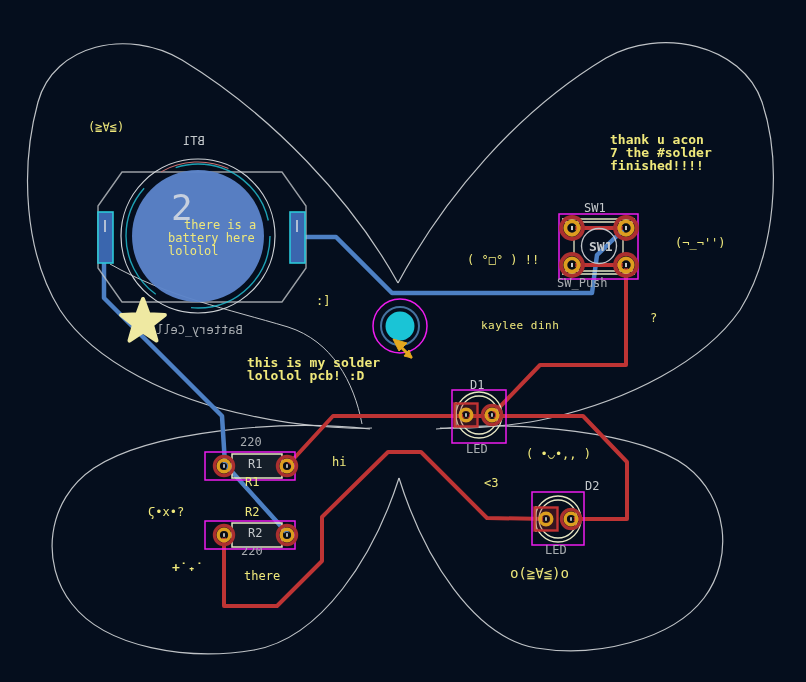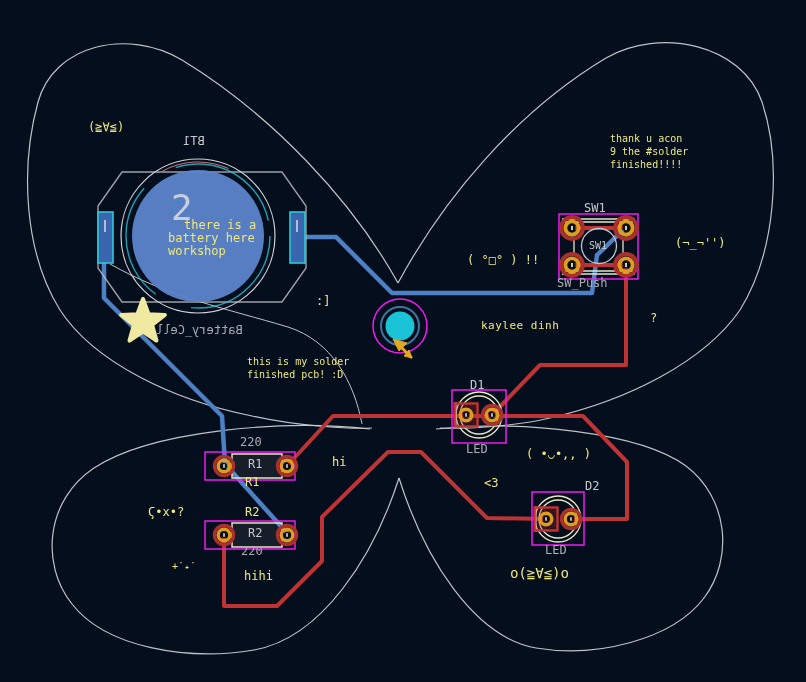--- a/index.html
+++ b/index.html
@@ -18,21 +18,21 @@
     background-size:41.4px 41.4px; background-position:7px 9px;
     font-family:"DejaVu Sans Mono", monospace;
   }
   svg.gfx{position:absolute;left:0;top:0;}
   .lbl{position:absolute; font-size:12px; line-height:1.1; white-space:pre; z-index:5;}
   .t-yellow{color:var(--user-text);}
   .t-gray{color:var(--ref-text);}
   .t-dim{color:var(--dim-text);}
   .t-net{color:var(--net-text); font-size:19px; opacity:.93;}
   .t-pad2{color:#ccd4e0; font-size:36px; opacity:.95;}
-  .s11{font-size:10px;} .s14{font-size:14px;}
+  .s11{font-size:13px;font-weight:bold;} .s14{font-size:14px;}
   .s16{font-size:11px; letter-spacing:.5px;}
   .mir{transform:scaleX(-1);}
   .edge{fill:none; stroke:var(--edge); stroke-width:1.2; opacity:.95;}
   .cu-f{fill:none; stroke:var(--copper-front); stroke-width:4; stroke-linejoin:round; stroke-linecap:round;}
   .cu-b{fill:none; stroke:var(--copper-back); stroke-width:4.5; stroke-linejoin:round; stroke-linecap:round;}
   .crt{fill:none; stroke:var(--courtyard); stroke-width:1.5;}
   .silk{fill:none; stroke:var(--silk); stroke-width:1.3;}
   .silkg{fill:none; stroke:#c0c4c8; stroke-width:1.4;}
 </style>
 </head>
@@ -145,39 +145,39 @@
       <path d="M 400,346 L 411,357" fill="none" stroke-width="3" stroke-linecap="round"></path>
       <path d="M 412,358 L 404,356 L 409,350 Z" stroke-width="1"></path>
     </g>
   </svg>
 
   <div class="lbl t-yellow mir" style="left:88px;top:121px;">(≧∀≦)</div>
   <div class="lbl t-gray mir" style="left:183px;top:135px;">BT1</div>
   <div class="lbl t-pad2" style="left:171px;top:188px;">2</div>
   <div class="lbl t-yellow" style="left:184px;top:219px;">there is a</div>
   <div class="lbl t-yellow" style="left:168px;top:232px;">battery here</div>
-  <div class="lbl t-yellow" style="left:168px;top:245px;">workshop</div>
+  <div class="lbl t-yellow" style="left:168px;top:245px;">lololol</div>
   <div class="lbl t-dim mir" style="left:156px;top:324px;">Battery_Cell</div>
 
   <div class="lbl t-gray" style="left:584px;top:202px;">SW1</div>
   <div class="lbl t-gray s11" style="left:589px;top:240px;">SW1</div>
   <div class="lbl t-dim" style="left:557px;top:277px;">SW_Push</div>
 
   <div class="lbl t-yellow s11" style="left:610px;top:133px;">thank u acon</div>
-  <div class="lbl t-yellow s11" style="left:610px;top:146px;">9 the #solder</div>
+  <div class="lbl t-yellow s11" style="left:610px;top:146px;">7 the #solder</div>
   <div class="lbl t-yellow s11" style="left:610px;top:159px;">finished!!!!</div>
   <div class="lbl t-yellow" style="left:675px;top:237px;">(¬_¬'')</div>
   <div class="lbl t-yellow" style="left:467px;top:254px;">( °□° ) !!</div>
   <div class="lbl t-yellow" style="left:316px;top:295px;">:]</div>
   <div class="lbl t-yellow" style="left:650px;top:312px;">?</div>
   <div class="lbl t-yellow s16" style="left:481px;top:320px;">kaylee dinh</div>
   <div class="lbl t-yellow s11" style="left:247px;top:356px;">this is my solder</div>
-  <div class="lbl t-yellow s11" style="left:247px;top:369px;">finished pcb! :D</div>
+  <div class="lbl t-yellow s11" style="left:247px;top:369px;">lololol pcb! :D</div>
   <div class="lbl t-yellow" style="left:321px;top:456px;margin-left:11px;">hi</div>
-  <div class="lbl t-yellow" style="left:244px;top:570px;">hihi</div>
+  <div class="lbl t-yellow" style="left:244px;top:570px;">there</div>
   <div class="lbl t-yellow" style="left:148px;top:506px;text-align:center;">Ϛ•x•?</div>
   <div class="lbl t-yellow s11" style="left:172px;top:561px;">+˙˖˙</div>
   <div class="lbl t-yellow" style="left:484px;top:477px;">&lt;3</div>
   <div class="lbl t-yellow" style="left:526px;top:448px;">( •◡•,, )</div>
   <div class="lbl t-yellow s14 mir" style="left:510px;top:566px;">o(≧∀≦)o</div>
 
   <div class="lbl t-gray" style="left:470px;top:379px;">D1</div>
   <div class="lbl t-dim" style="left:466px;top:443px;">LED</div>
   <div class="lbl t-gray" style="left:549px;top:480px;margin-left:36px;">D2</div>
   <div class="lbl t-dim" style="left:545px;top:544px;">LED</div>

